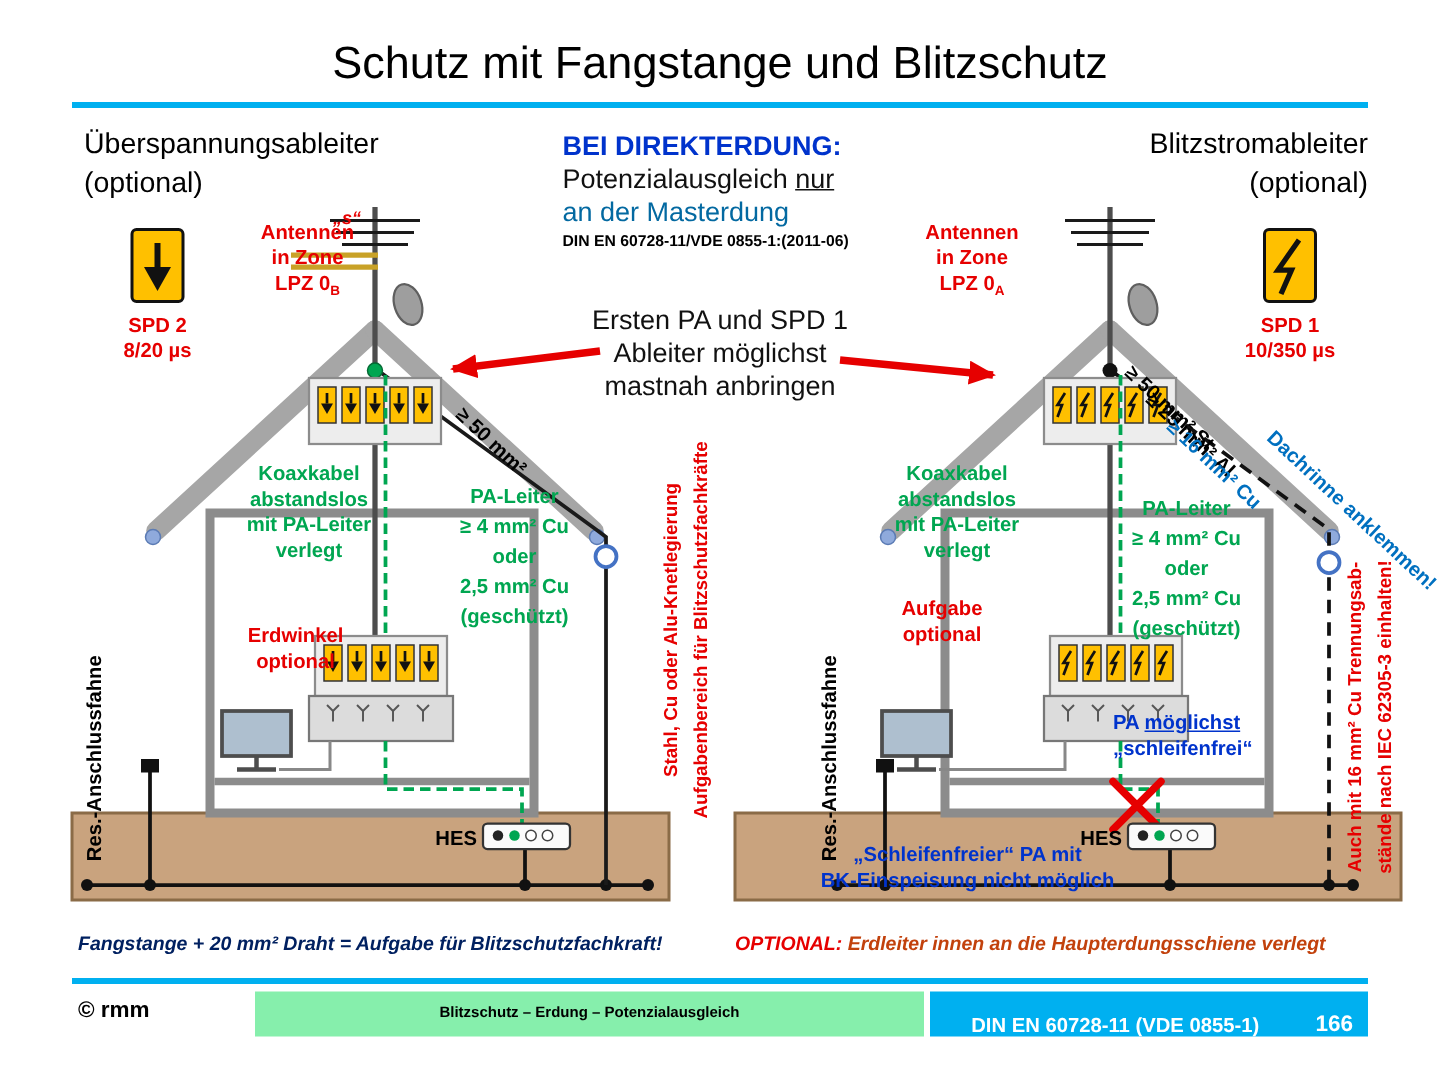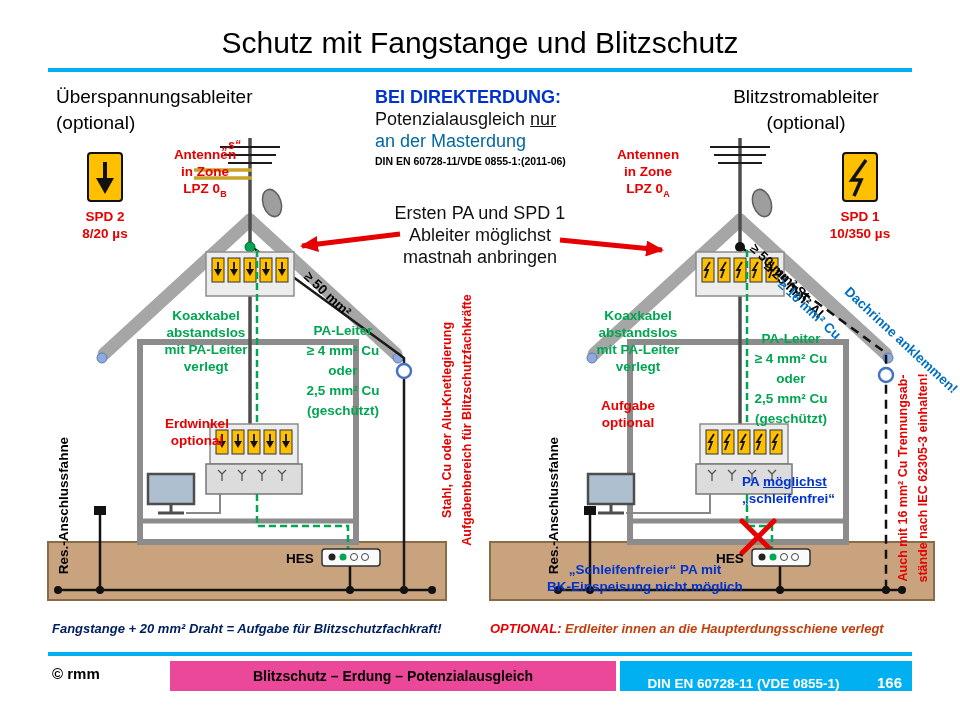--- a/index.html
+++ b/index.html
@@ -1,21 +1,21 @@
 <!DOCTYPE html>
 <html><head>
 <meta charset="utf-8">
 <style>
   *{margin:0;padding:0;box-sizing:border-box}
   html,body{width:960px;height:720px;overflow:hidden;background:#fff}
   body{font-family:"Liberation Sans",sans-serif;color:#000}
   .slide{position:relative;width:960px;height:720px;background:#fff}
   .abs{position:absolute}
   .ctr{text-align:center}
-  .rt{text-align:center}
+  .rt{text-align:right}
   .preline{white-space:pre-line}
   .b{font-weight:bold}
   .it{font-style:italic}
   .u{text-decoration:underline}
   .red{color:#E60000}
   .green{color:#00A651}
   .blue{color:#0033CC}
   .lbl{font-size:13.5px;font-weight:bold;line-height:17px}
   .vert{transform:rotate(-90deg)}
   .diag{transform:rotate(43deg);transform-origin:left top;white-space:nowrap}
@@ -339,19 +339,19 @@
   <div class="abs ctr vert preline red b" style="left:783px;top:458px;width:260px;font-size:12.5px;line-height:20px">Auch mit 16 mm² Cu Trennungsab-
 stände nach IEC 62305-3 einhalten!</div>
 
   <div class="abs b it" style="left:52px;top:621px;font-size:13px;color:#002060">Fangstange + 20 mm² Draht = Aufgabe für Blitzschutzfachkraft!</div>
   <div class="abs b it" style="left:490px;top:621px;font-size:13px">
     <span style="color:#E60000">OPTIONAL:</span><span style="color:#c2410c"> Erdleiter innen an die Haupterdungsschiene verlegt</span>
   </div>
 
   <div class="abs rule" style="left:48px;top:652px;width:864px;height:4px"></div>
   <div class="abs b" style="left:52px;top:665px;font-size:15px">© rmm</div>
-  <div class="abs b ctr" style="left:170px;top:661px;width:446px;height:30px;line-height:30px;background:#ec4899;font-size:14px">Blitzschutz – Erdung – Potenzialausgleich</div>
+  <div class="abs b ctr" style="left:170px;top:661px;width:446px;height:30px;line-height:30px;background:#86efac;font-size:10px">Blitzschutz – Erdung – Potenzialausgleich</div>
   <div class="abs" style="left:620px;top:661px;width:292px;height:30px;background:#00B0F0;display:flex;align-items:flex-end">
     <div class="b ctr" style="flex:1;font-size:13.5px;color:#fff">DIN EN 60728-11 (VDE 0855-1)</div>
     <div class="b" style="font-size:15px;color:#fff;padding:0 10px">166</div>
   </div>
 
 </div>
 
 </body></html>

